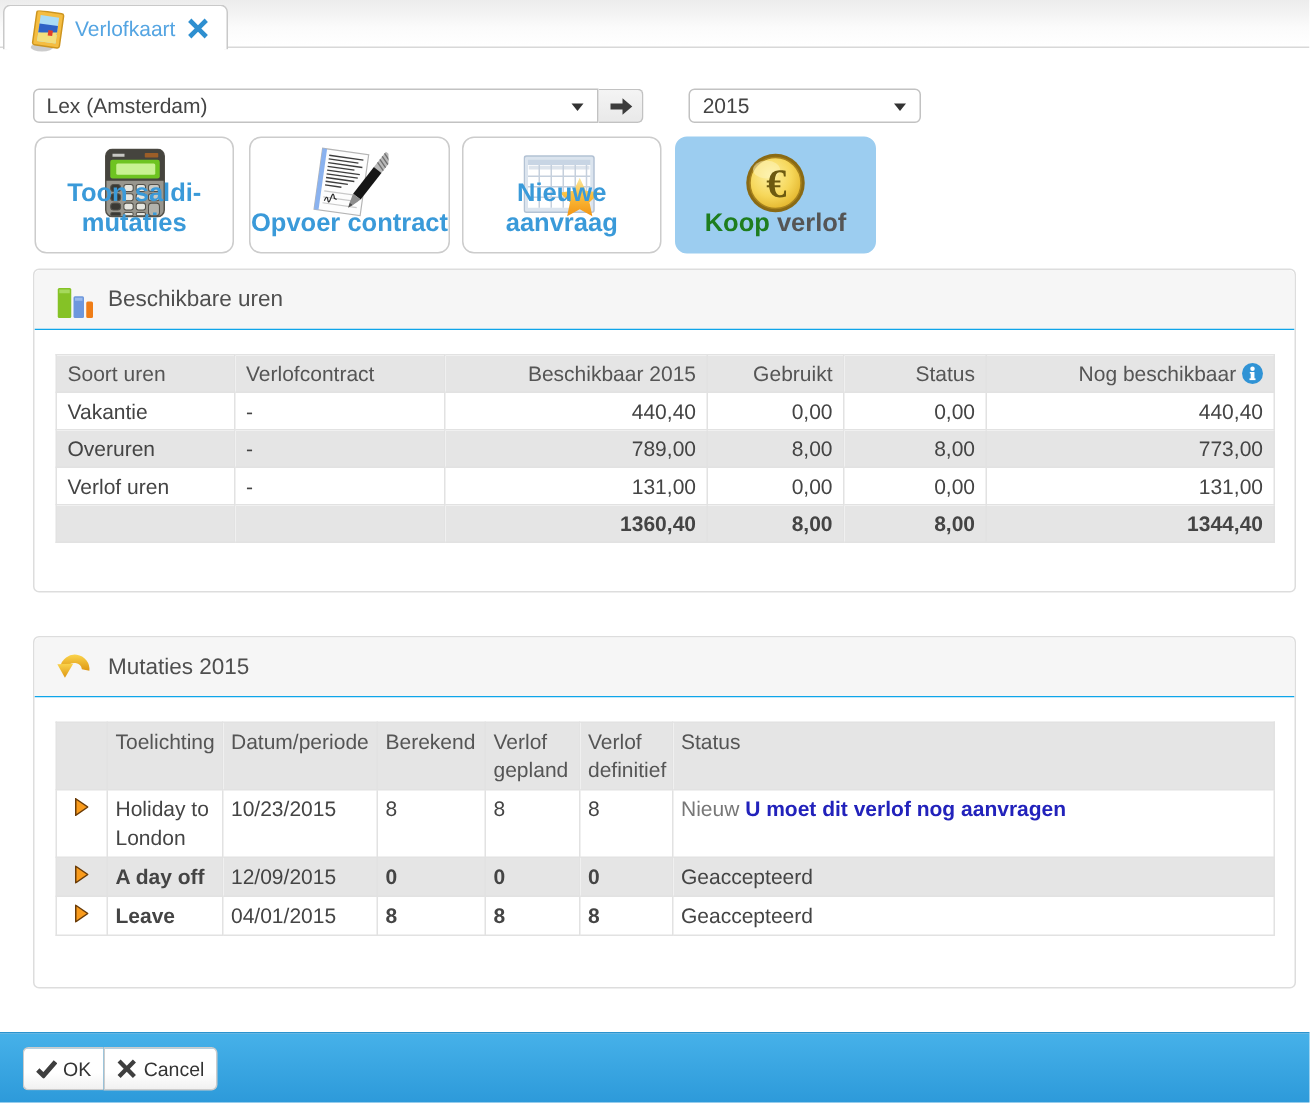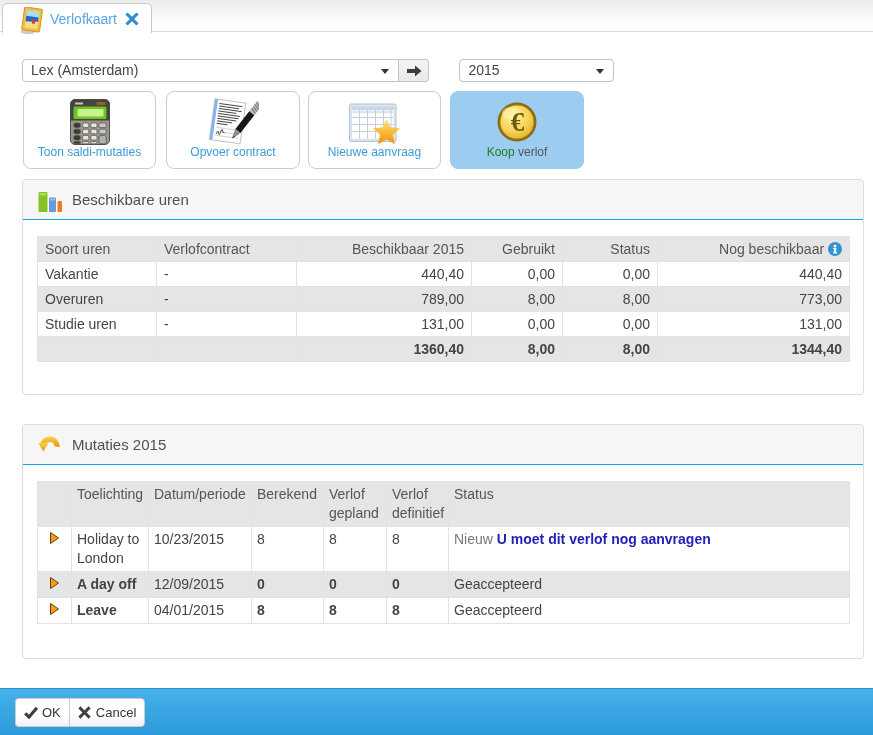--- a/index.html
+++ b/index.html
@@ -11,21 +11,21 @@
 .controls{margin:27px 0 0 22px;height:23px;}
 .sel{display:inline-block;vertical-align:top;box-sizing:border-box;height:23px;border:1px solid #c2c2c2;border-radius:4px;background:#fff;font-size:14px;color:#444;line-height:21px;padding-left:8px;position:relative;}
 .sel:after{content:"";position:absolute;right:9px;top:9px;border-left:4px solid transparent;border-right:4px solid transparent;border-top:5px solid #333;}
 .sel1{width:377px;border-radius:4px 0 0 4px;}
 .gobtn{display:inline-block;vertical-align:top;box-sizing:border-box;width:30px;height:23px;border:1px solid #c2c2c2;border-left:none;border-radius:0 4px 4px 0;background:linear-gradient(#f4f4f4,#e9e9e9);text-align:center;font-size:15px;font-weight:bold;color:#3c3c3c;line-height:21px;}
 .sel2{width:155px;margin-left:26px;}
 .bigrow{position:relative;margin-top:9px;height:78px;}
 .bb{position:absolute;top:0;box-sizing:border-box;width:134px;height:78px;border:1px solid #ccc;border-radius:8px;background:#fff;text-align:center;}
 .bb1{left:23px;width:133px;}.bb2{left:166px;}.bb3{left:308px;width:133px;}.bb4{left:450px;}
 .bb .ic{position:absolute;top:5px;left:0;right:0;height:50px;display:flex;align-items:center;justify-content:center;}
-.bb .lb{position:absolute;bottom:9px;left:0;right:0;font-size:12px;font-weight:normal;color:#3a9ad9;}
+.bb .lb{position:absolute;bottom:9px;left:0;right:0;font-size:17px;font-weight:bold;color:#3a9ad9;}
 .bb.sel4{background:#9ccdf0;border-color:#9ccdf0;}
 .bb.sel4 .lb .g{color:#1e7d1e;}
 .bb.sel4 .lb .d{color:#555;}
 .panel{margin-left:22px;width:842px;box-sizing:border-box;border:1px solid #ddd;border-radius:4px;}
 .p1{margin-top:10px;}
 .p2{margin-top:29px;}
 .icell svg{display:block;margin:3px auto 0;}
 .phead{height:40px;box-sizing:border-box;background:#f6f6f6;border-bottom:1px solid #0ea5e9;border-radius:4px 4px 0 0;display:flex;align-items:center;padding-left:15px;font-size:15px;color:#4f4f4f;}
 .phead .pt{margin-left:10px;}
 .pbody{padding:16px 14px 32px 14px;}
@@ -235,21 +235,21 @@
           </tr>
       <tr class="alt">
             <td>Overuren</td>
             <td>-</td>
             <td class="num">789,00</td>
             <td class="num">8,00</td>
             <td class="num">8,00</td>
             <td class="num">773,00</td>
           </tr>
       <tr>
-            <td>Studie uren</td>
+            <td>Verlof uren</td>
             <td>-</td>
             <td class="num">131,00</td>
             <td class="num">0,00</td>
             <td class="num">0,00</td>
             <td class="num">131,00</td>
           </tr>
       <tr class="alt tot">
             <td>&nbsp;</td>
             <td></td>
             <td class="num">1360,40</td>

